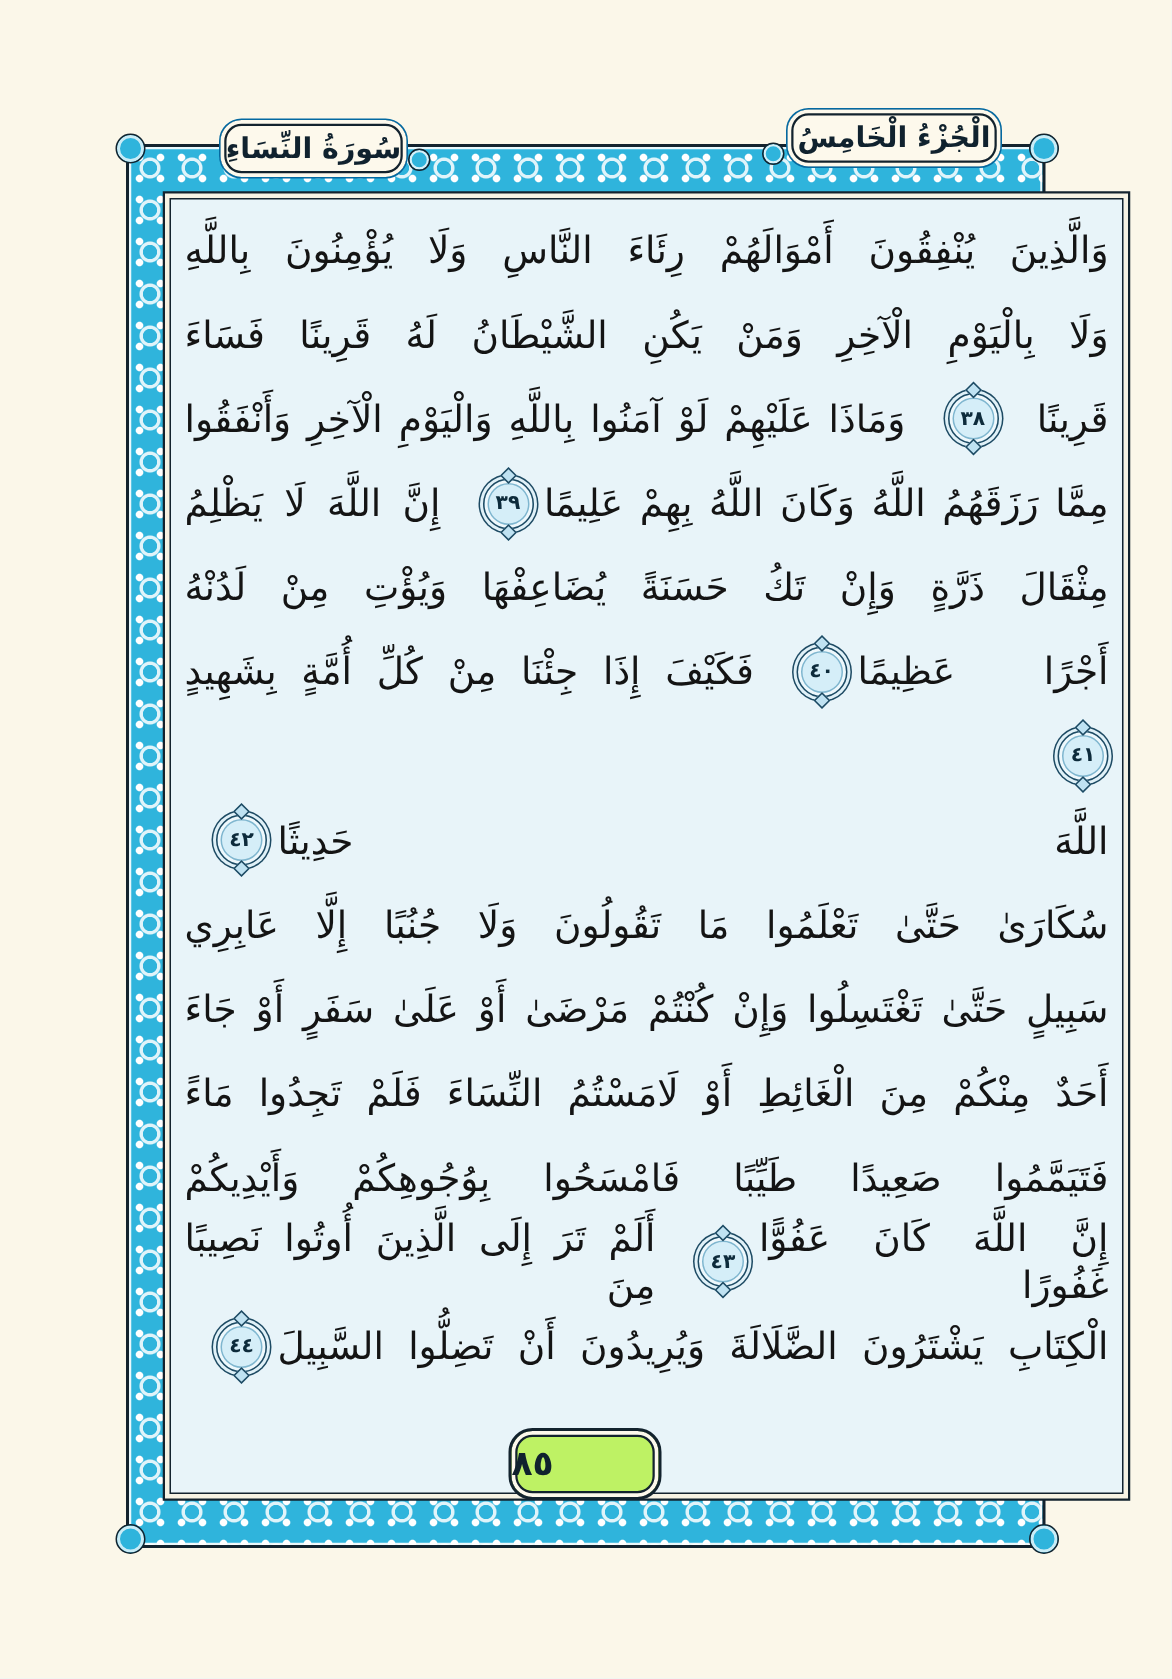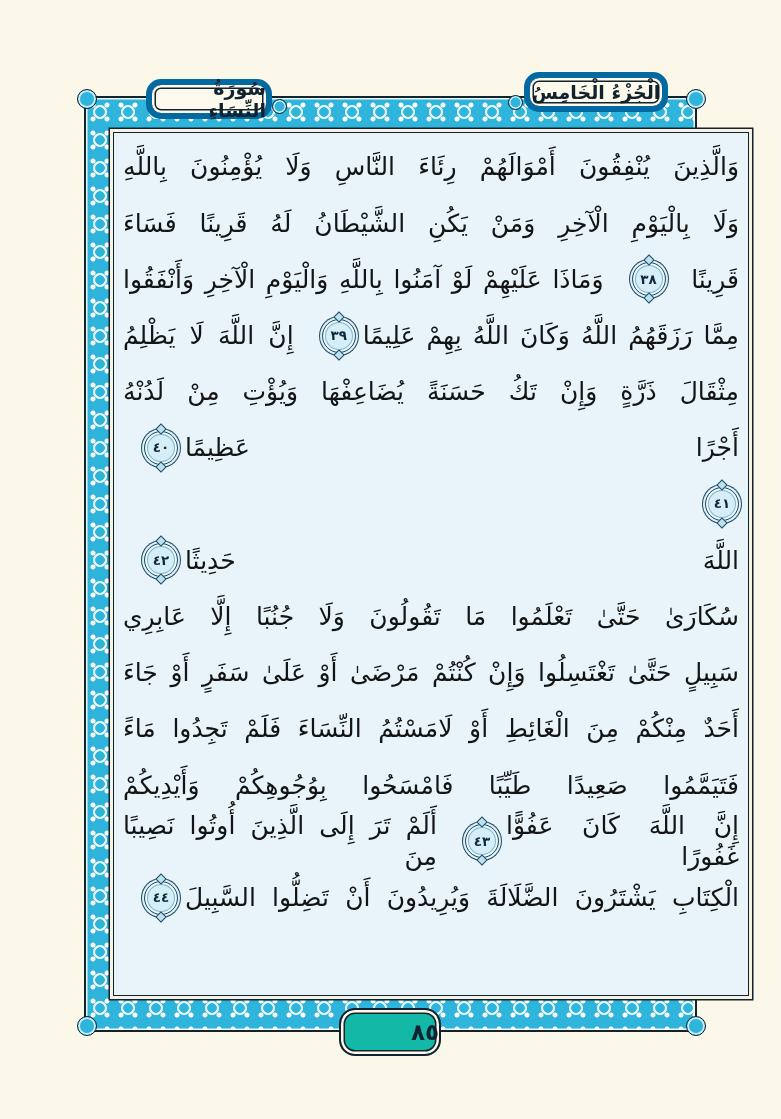--- a/index.html
+++ b/index.html
@@ -56,34 +56,34 @@
     transform:translateX(-50%) rotate(45deg);
   }
   .ayah-marker::before{top:-7px;}
   .ayah-marker::after{bottom:-7px;}
   .ayah-marker .num{
     font-size:13.5px;font-weight:bold;color:#0d2b3b;line-height:1;
   }
   
   .tab{
     position:absolute;height:40px;box-sizing:border-box;
-    background:#fdf9ec;border:6px solid #0369a1;border-radius:15px;
+    background:#fdf9ec;border:1px solid #0369a1;border-radius:15px;
     box-shadow:inset 0 0 0 2.5px #fdf9ec, inset 0 0 0 4px #13232e;
     display:flex;align-items:center;justify-content:center;
     font-size:19px;font-weight:bold;color:#10222e;direction:rtl;
     z-index:3;
   }
   .tab-surah{left:146px;top:79px;width:126px;}
   .tab-juz{left:524px;top:72px;width:144px;text-align:right;}
   .tab-page{
-    left:339px;top:1008px;width:102px;height:48px;
+    left:339px;top:952px;width:102px;height:48px;
     position:absolute;box-sizing:border-box;
-    background:#14b8a6;border:2px solid #13232e;border-radius:16px;
+    background:#bef264;border:2px solid #13232e;border-radius:16px;
     box-shadow:inset 0 0 0 2.5px #fdf9ec, inset 0 0 0 4px #13232e;
-    display:flex;align-items:center;justify-content:flex-end;
+    display:flex;align-items:center;justify-content:flex-start;
     font-size:23px;font-weight:bold;color:#10222e;z-index:3;
   }
   
   .corner{
     position:absolute;width:18px;height:18px;border-radius:50%;
     background:#2fb4dc;border:1.5px solid #13232e;
     box-shadow:inset 0 0 0 2px rgba(255,255,255,.75);
     z-index:2;
   }
   .corner.tl{left:77px;top:89px;}
@@ -140,20 +140,21 @@
       <span class="txt">إِنَّ اللَّهَ لَا يَظْلِمُ</span>
     </div>
     <div class="line">
       <span class="txt">مِثْقَالَ ذَرَّةٍ وَإِنْ تَكُ حَسَنَةً يُضَاعِفْهَا وَيُؤْتِ مِنْ لَدُنْهُ</span>
     </div>
     <div class="line">
       <span class="txt">أَجْرًا عَظِيمًا</span>
       <span class="ayah-marker">
         <span class="num">٤٠</span>
       </span>
+      <span class="txt">فَكَيْفَ إِذَا جِئْنَا مِنْ كُلِّ أُمَّةٍ بِشَهِيدٍ</span>
     </div>
     <div class="line">
       <span class="ayah-marker">
         <span class="num">٤١</span>
       </span>
     </div>
     <div class="line">
       <span class="txt">اللَّهَ حَدِيثًا</span>
       <span class="ayah-marker">
         <span class="num">٤٢</span>

